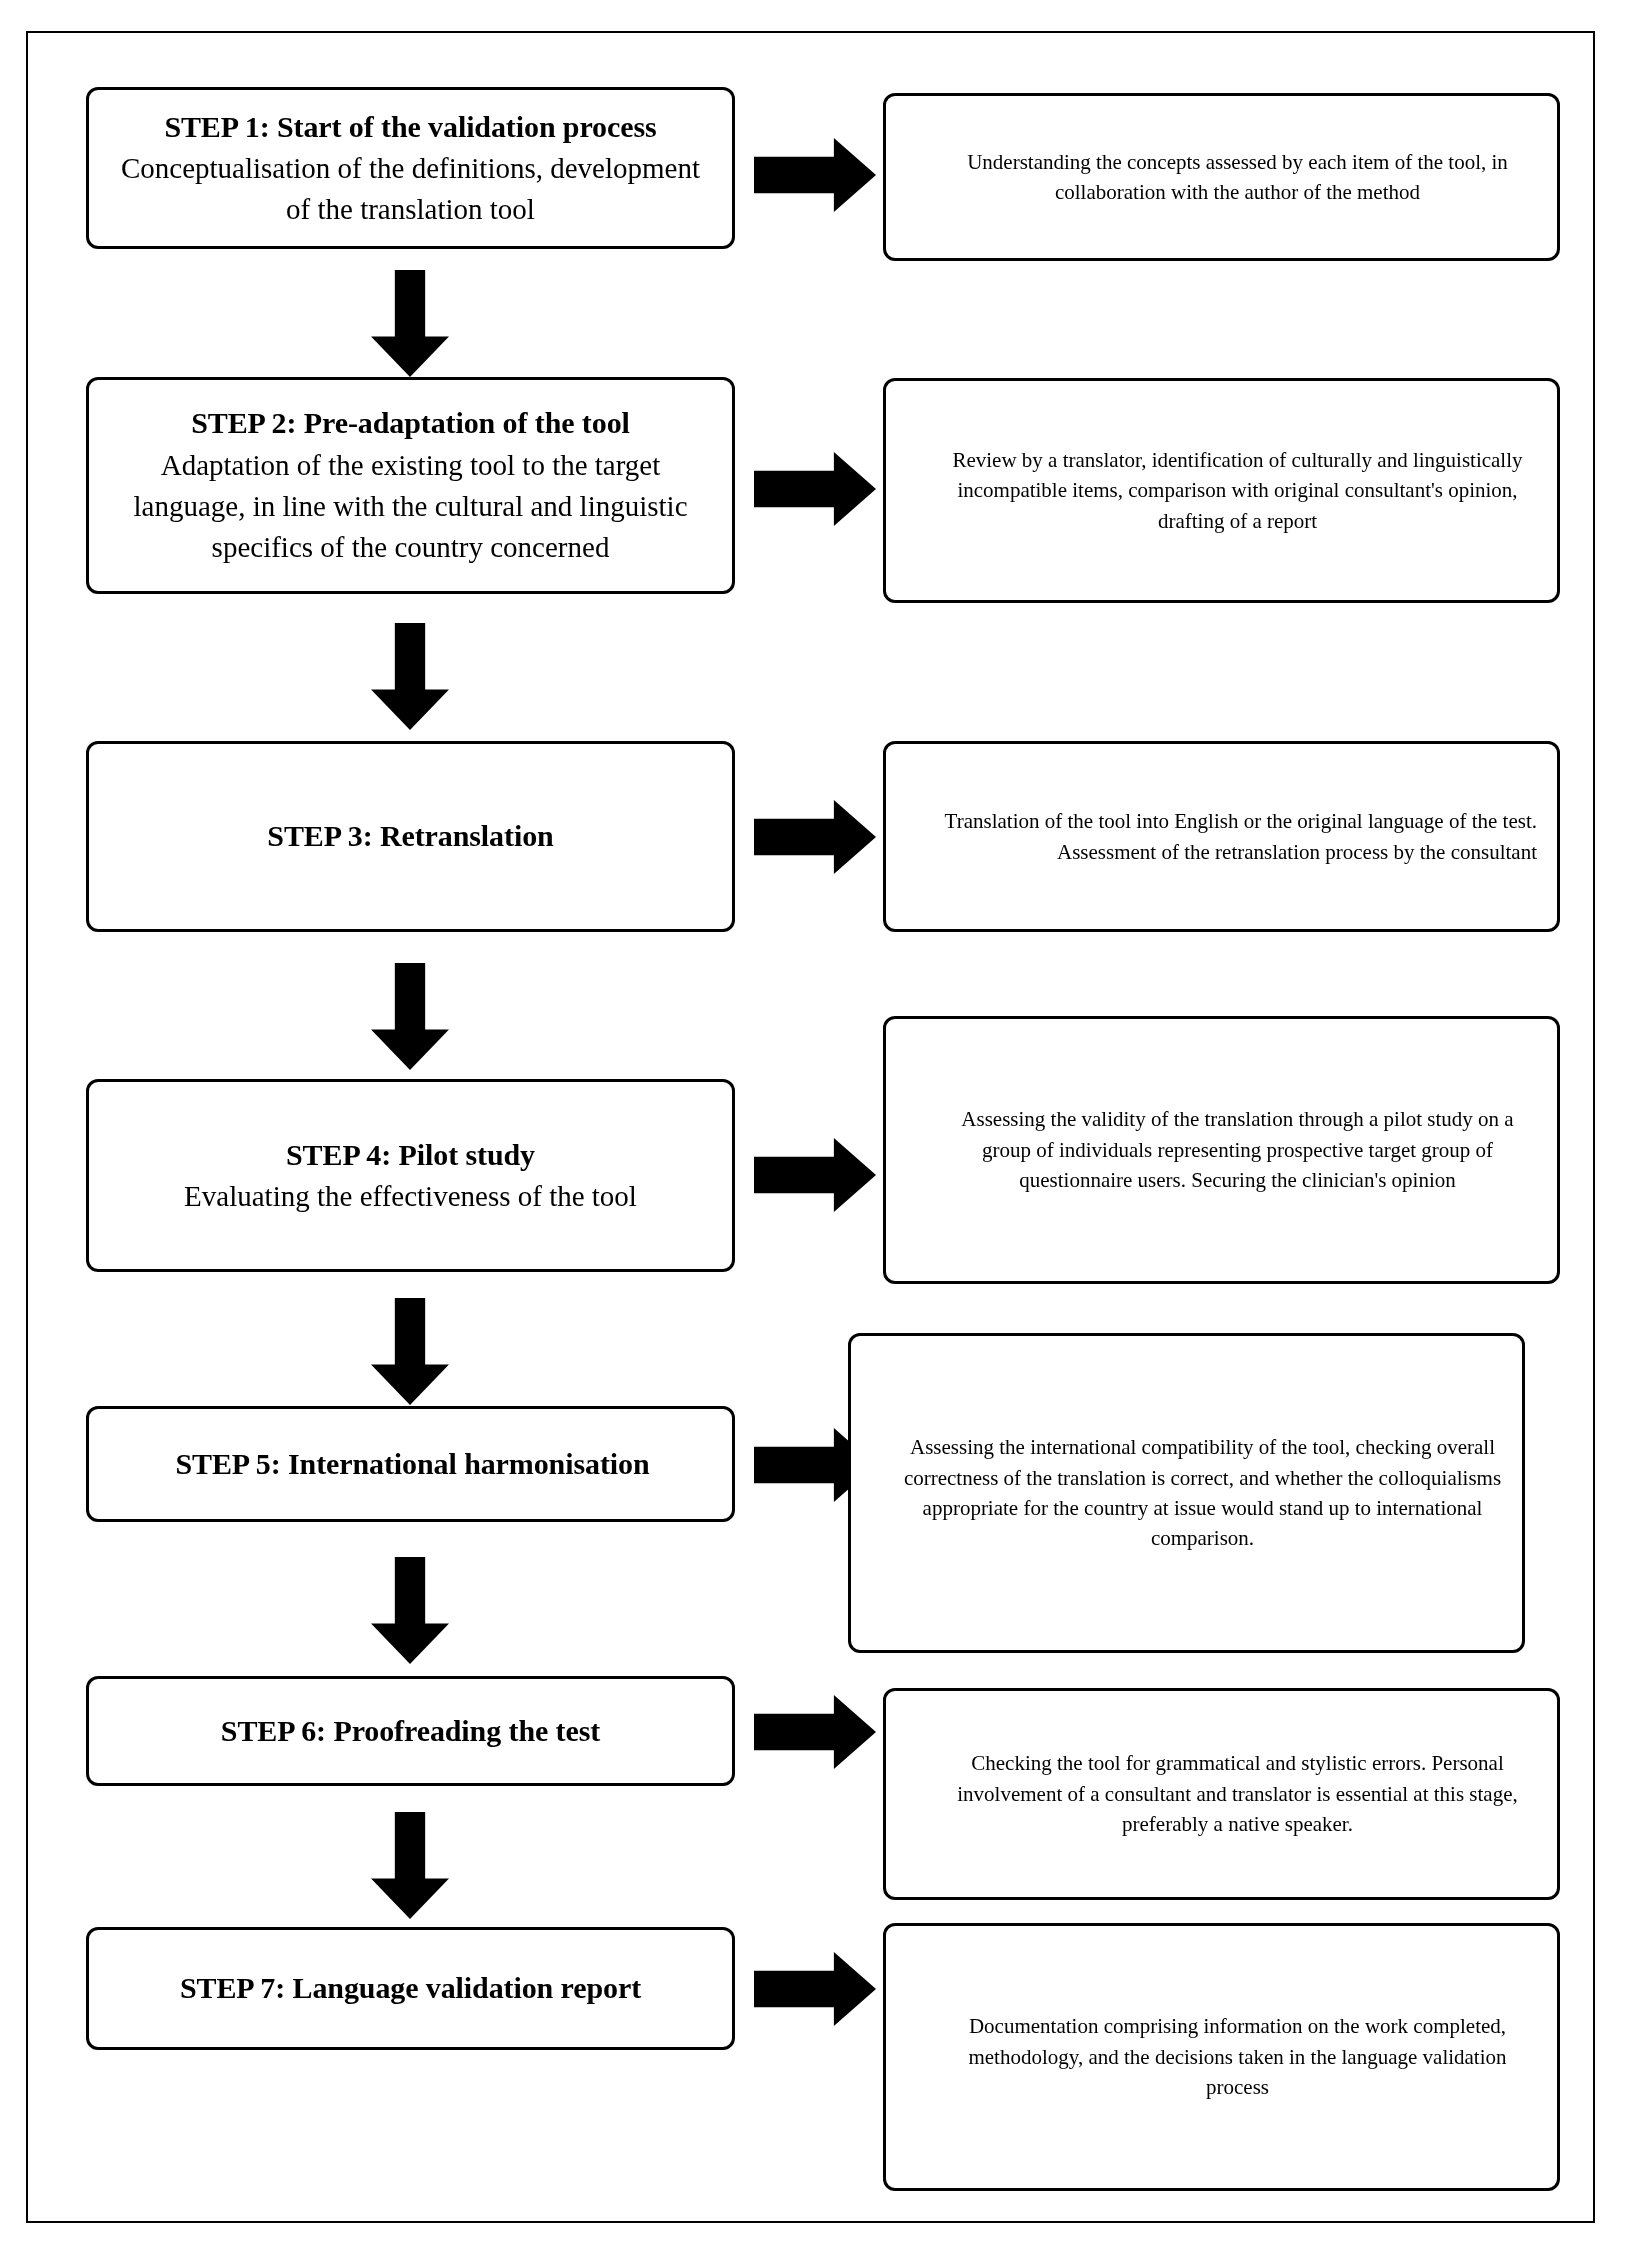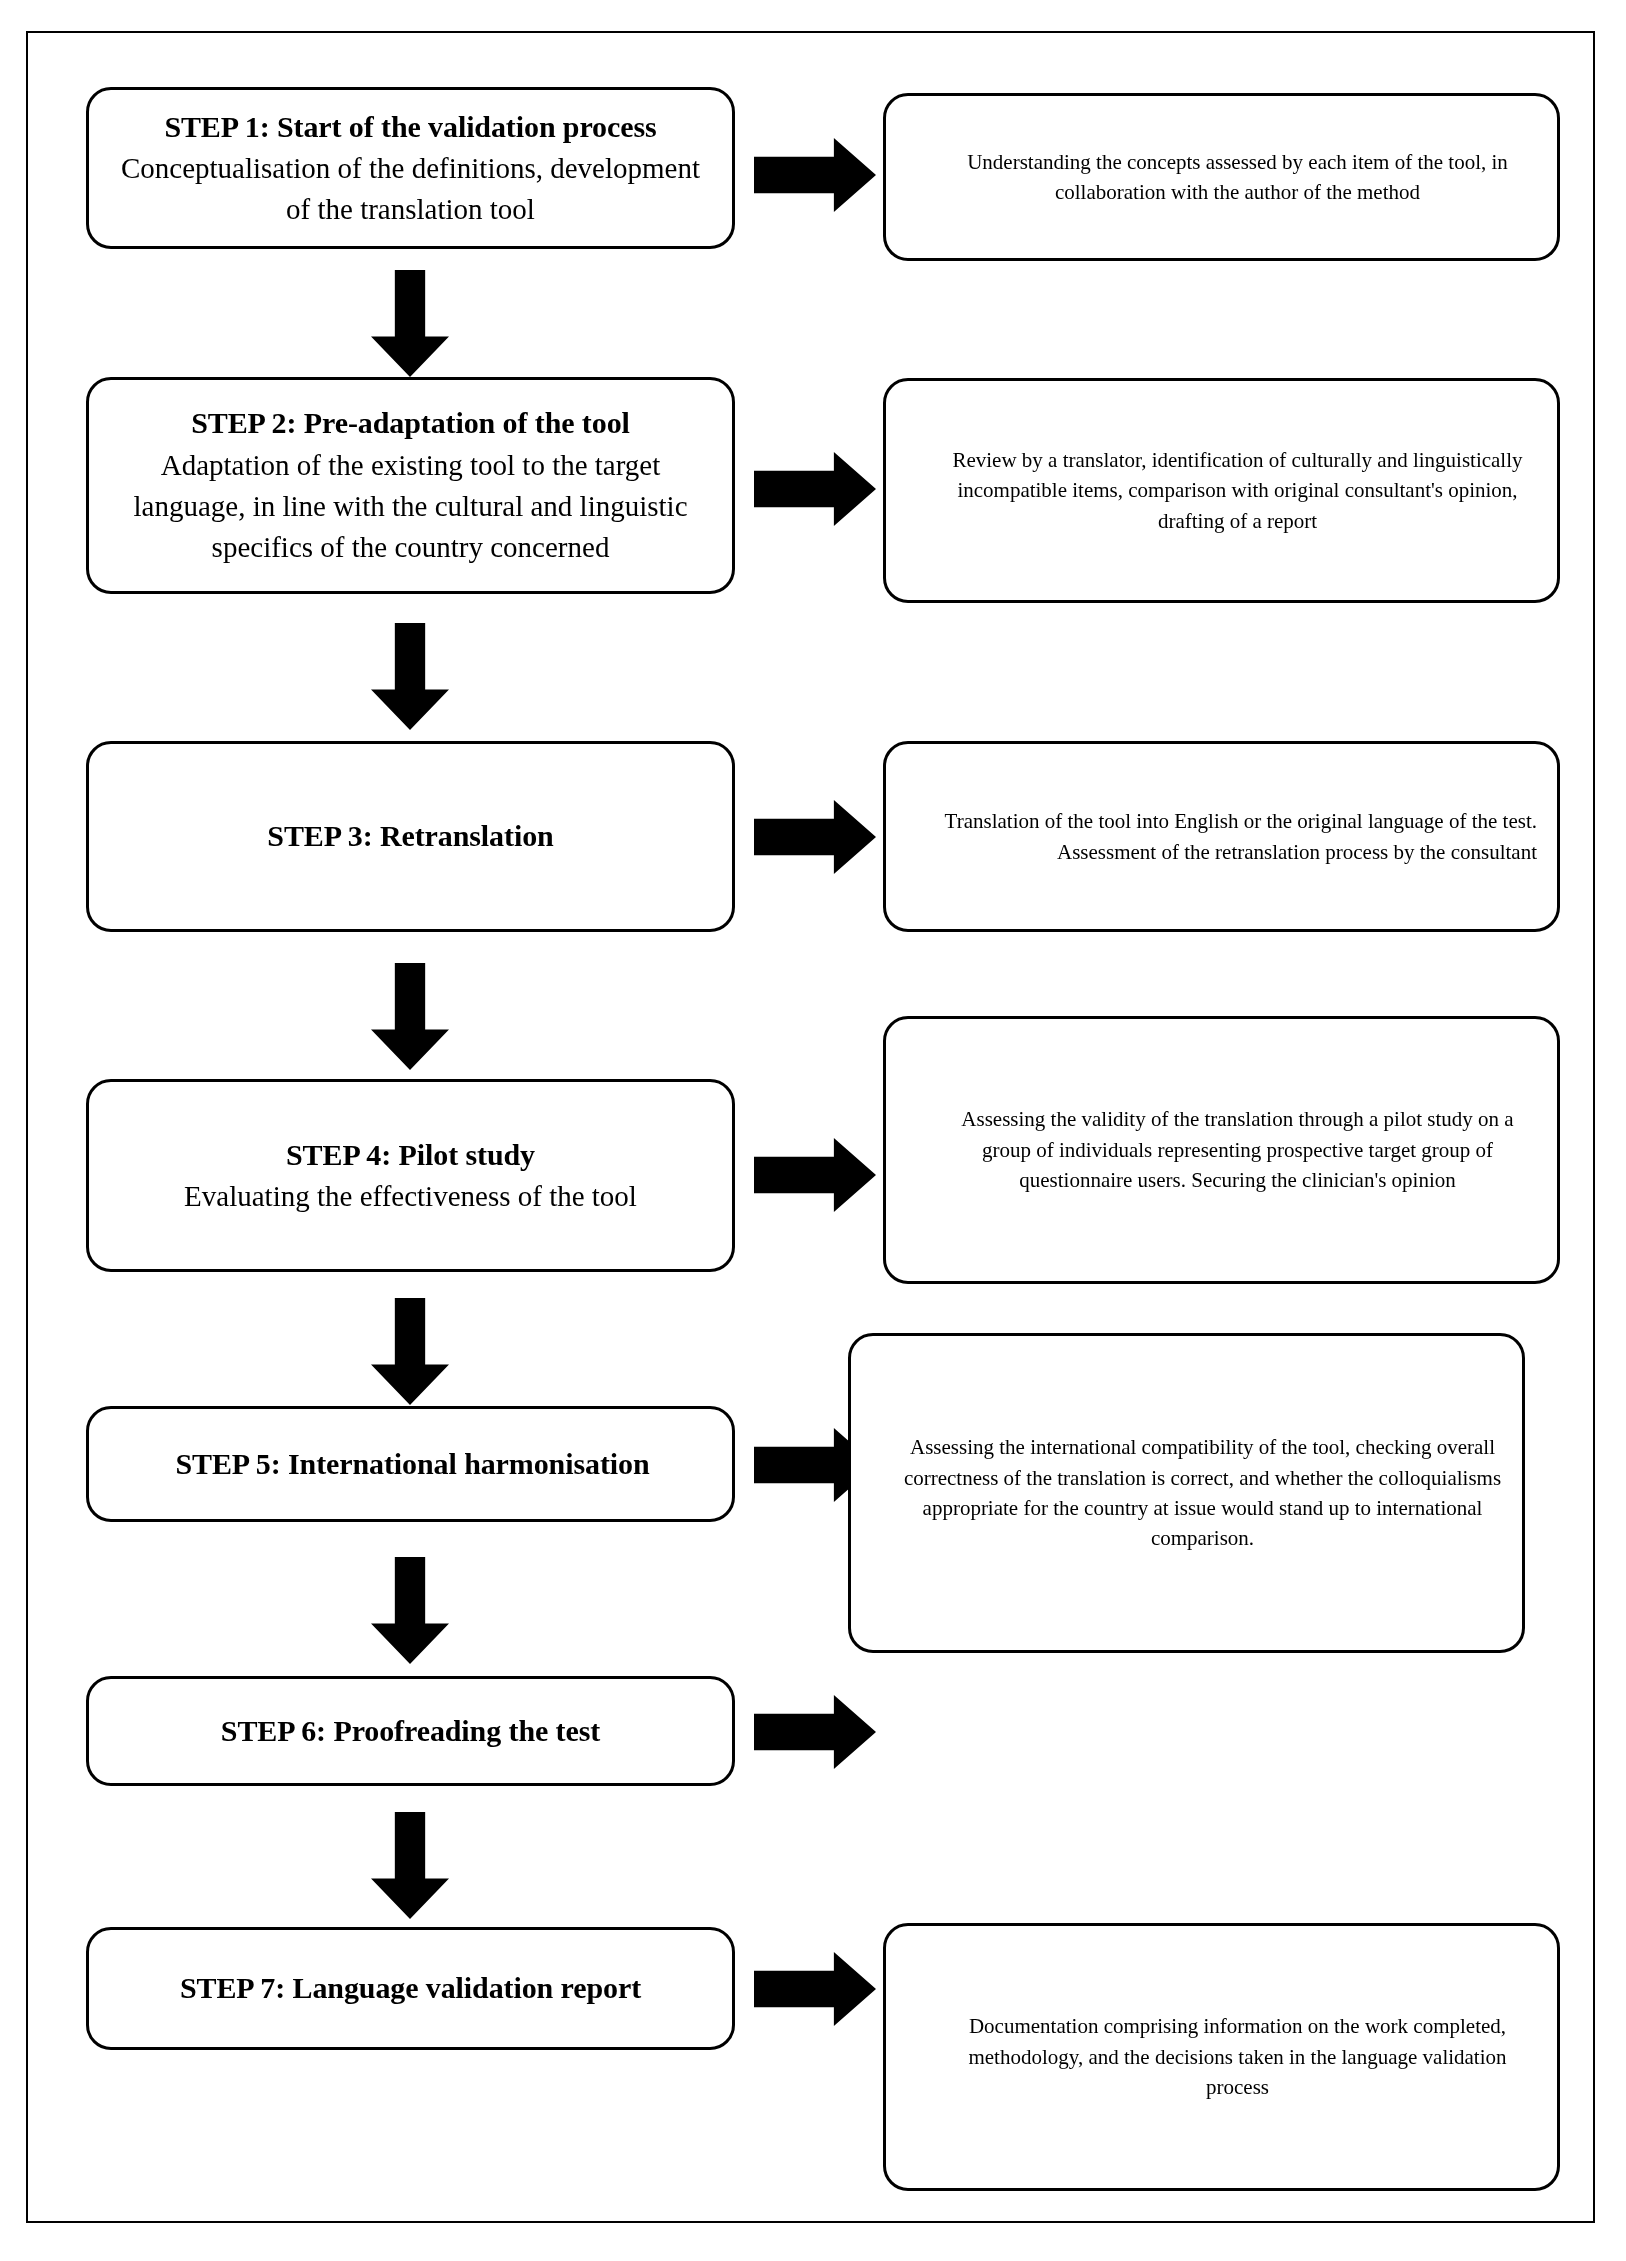--- a/index.html
+++ b/index.html
@@ -33,21 +33,21 @@
     position: absolute;
     left: 0;
     top: 0;
     width: 1626px;
     height: 2261px;
   }
   .node {
     position: absolute;
     box-sizing: border-box;
     border: 3.6px solid #000000;
-    border-radius: 25px;
+    border-radius: 12px;
     background: #ffffff;
     display: flex;
     flex-direction: column;
     align-items: center;
     justify-content: center;
     text-align: center;
     padding: 7.2px 20px;
   }
   .node .title {
     font-weight: bold;
@@ -190,20 +190,23 @@
     <div class="node step" style="left:86px; top:1676px; width:649px; height:110px;">
       <div class="title">STEP 6: Proofreading the test</div>
     </div>
 
     <div class="arrow" style="left:754px; top:1695px; width:122px; height:74px;">
       <svg viewBox="0 0 168 102" preserveAspectRatio="none">
         <polygon points="0,26 110,26 110,0 168,51 110,102 110,76 0,76" fill="#000000"></polygon>
       </svg>
     </div>
 
+    <div class="node detail" style="left:883px; top:1688px; width:677px; height:212px;">
+      <div class="body">Checking the tool for grammatical and stylistic errors. Personal involvement of a consultant and translator is essential at this stage, preferably a native speaker.</div>
+    </div>
 
     <div class="arrow" style="left:371px; top:1812px; width:78px; height:107px;">
       <svg viewBox="0 0 108 148" preserveAspectRatio="none">
         <polygon points="33,0 75,0 75,92 108,92 54,148 0,92 33,92" fill="#000000"></polygon>
       </svg>
     </div>
 
     <div class="node step" style="left:86px; top:1927px; width:649px; height:123px;">
       <div class="title">STEP 7: Language validation report</div>
     </div>

